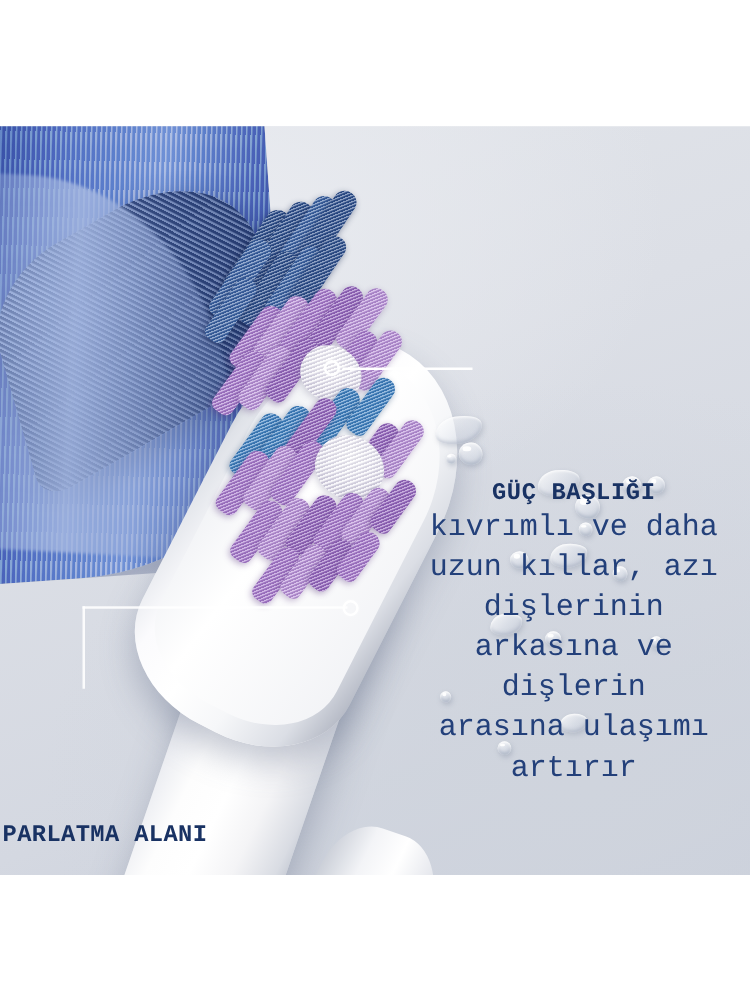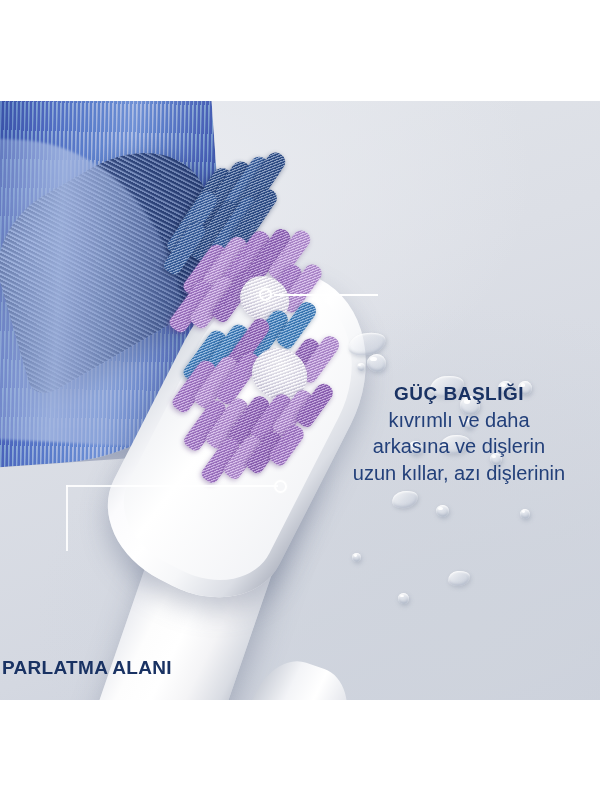--- a/index.html
+++ b/index.html
@@ -19,20 +19,21 @@
   
   .photo {
     position:absolute;
     left:0; top:101px;
     width:600px; height:599px;
     overflow:hidden;
     background:
       radial-gradient(120% 90% at 78% 88%, #cfd4dd 0%, rgba(207,212,221,0) 60%),
       radial-gradient(95% 70% at 30% 12%, #e9ebf0 0%, rgba(233,235,240,0) 62%),
       linear-gradient(160deg, #e2e5ea 0%, #dcdfe6 38%, #d4d8e1 72%, #c9cedb 100%);
+    font-family: Liberation Mono, monospace;
   }
 
   
   .fabric {
     position:absolute;
     left:-60px; top:-110px;
     width:280px; height:470px;
     transform:rotate(-4deg);
     overflow:hidden;
   }
@@ -220,21 +221,21 @@
 
   .callout { position:absolute; }
   .callout-head {
     font-size:19px;
     font-weight:700;
     letter-spacing:.5px;
     color:#193263;
     line-height:1.3;
   }
   .callout-body {
-    font-size:20px;
+    font-size:24px;
     font-weight:400;
     color:#23407a;
     line-height:1.34;
   }
 
   .callout-power {
     left:318px; top:281px;
     width:282px;
     text-align:center;
   }
@@ -349,22 +350,23 @@
     <div>
       <div class="leader leader-dim" style="left:66px;  top:384px; width:2px;   height:66px;"></div>
       <div class="leader leader-dim" style="left:66px;  top:384px; width:212px; height:2px;"></div>
       <div class="marker" style="left:274px; top:379px;"></div>
     </div>
 
     <div class="callout callout-power">
       <div class="callout-head">GÜÇ BAŞLIĞI</div>
       <div class="callout-body">
         <div>kıvrımlı ve daha</div>
+        <div>uzun kıllar, azı dişlerinin</div>
         <div>arkasına ve dişlerin</div>
-        <div>uzun kıllar, azı dişlerinin</div>
+        <div>arasına ulaşımı artırır</div>
       </div>
     </div>
 
     <div class="callout callout-polish">
       <div class="callout-head">PARLATMA ALANI</div>
     </div>
 
   </div>
 
 

